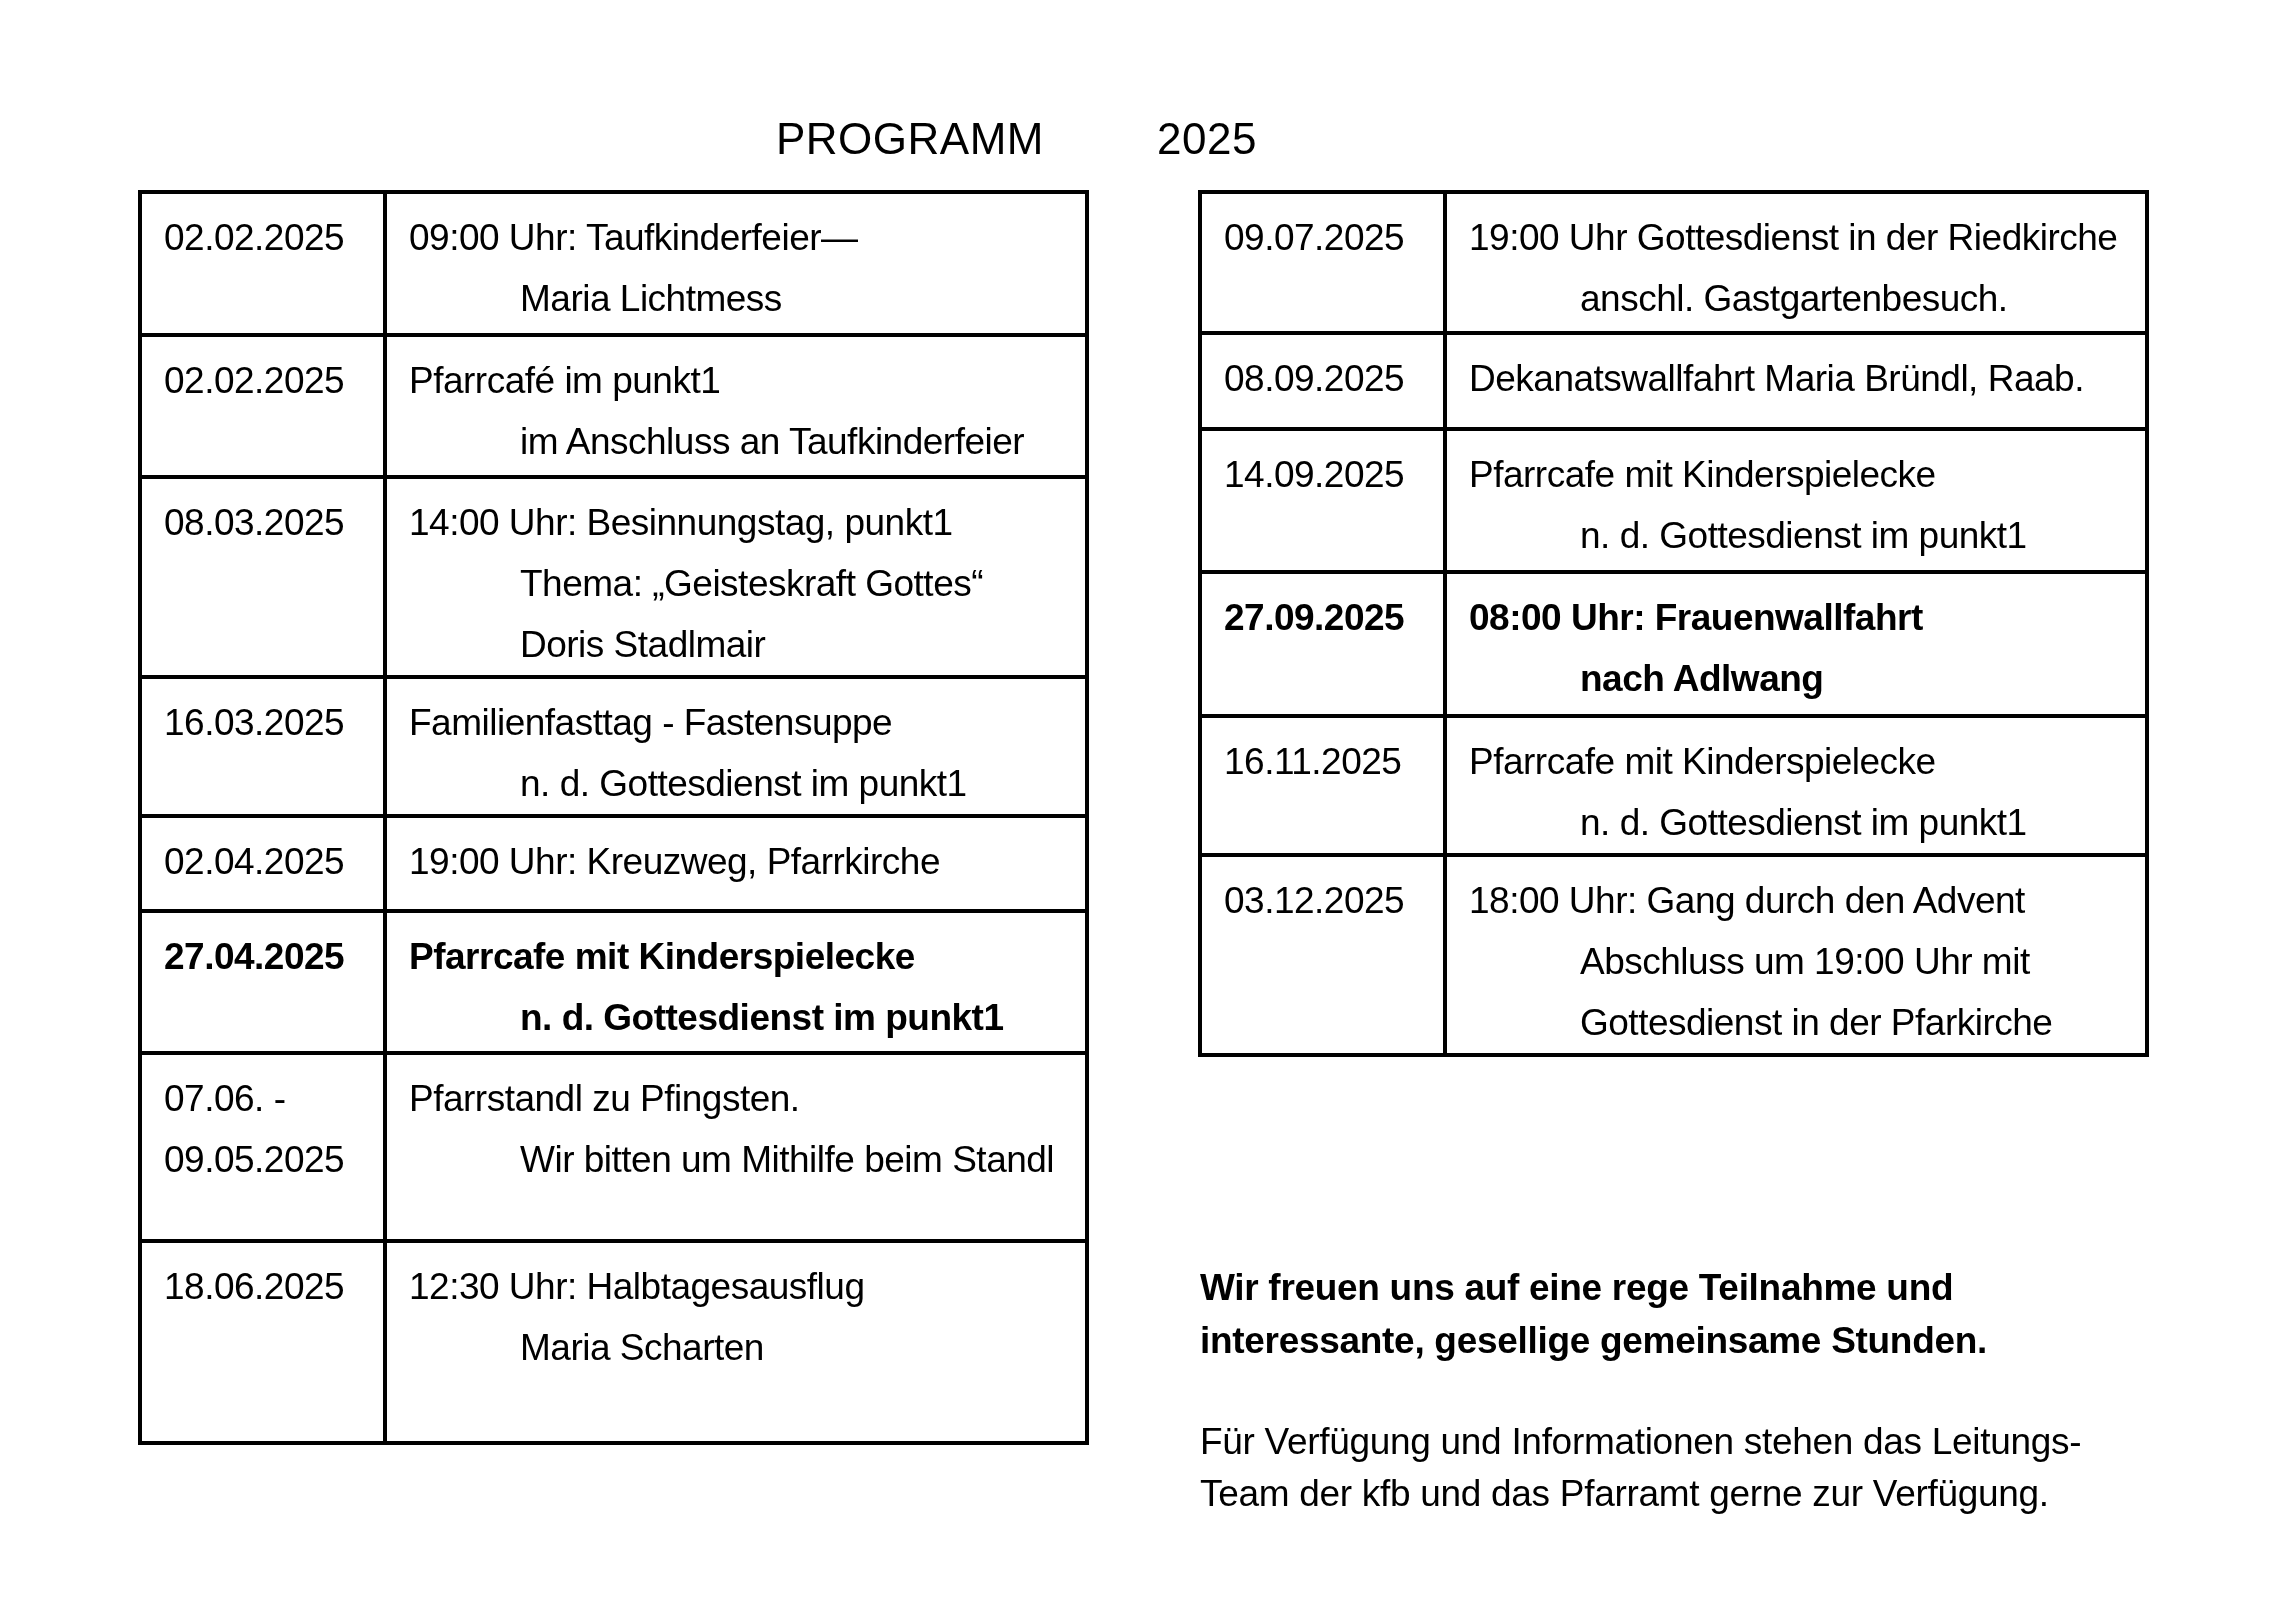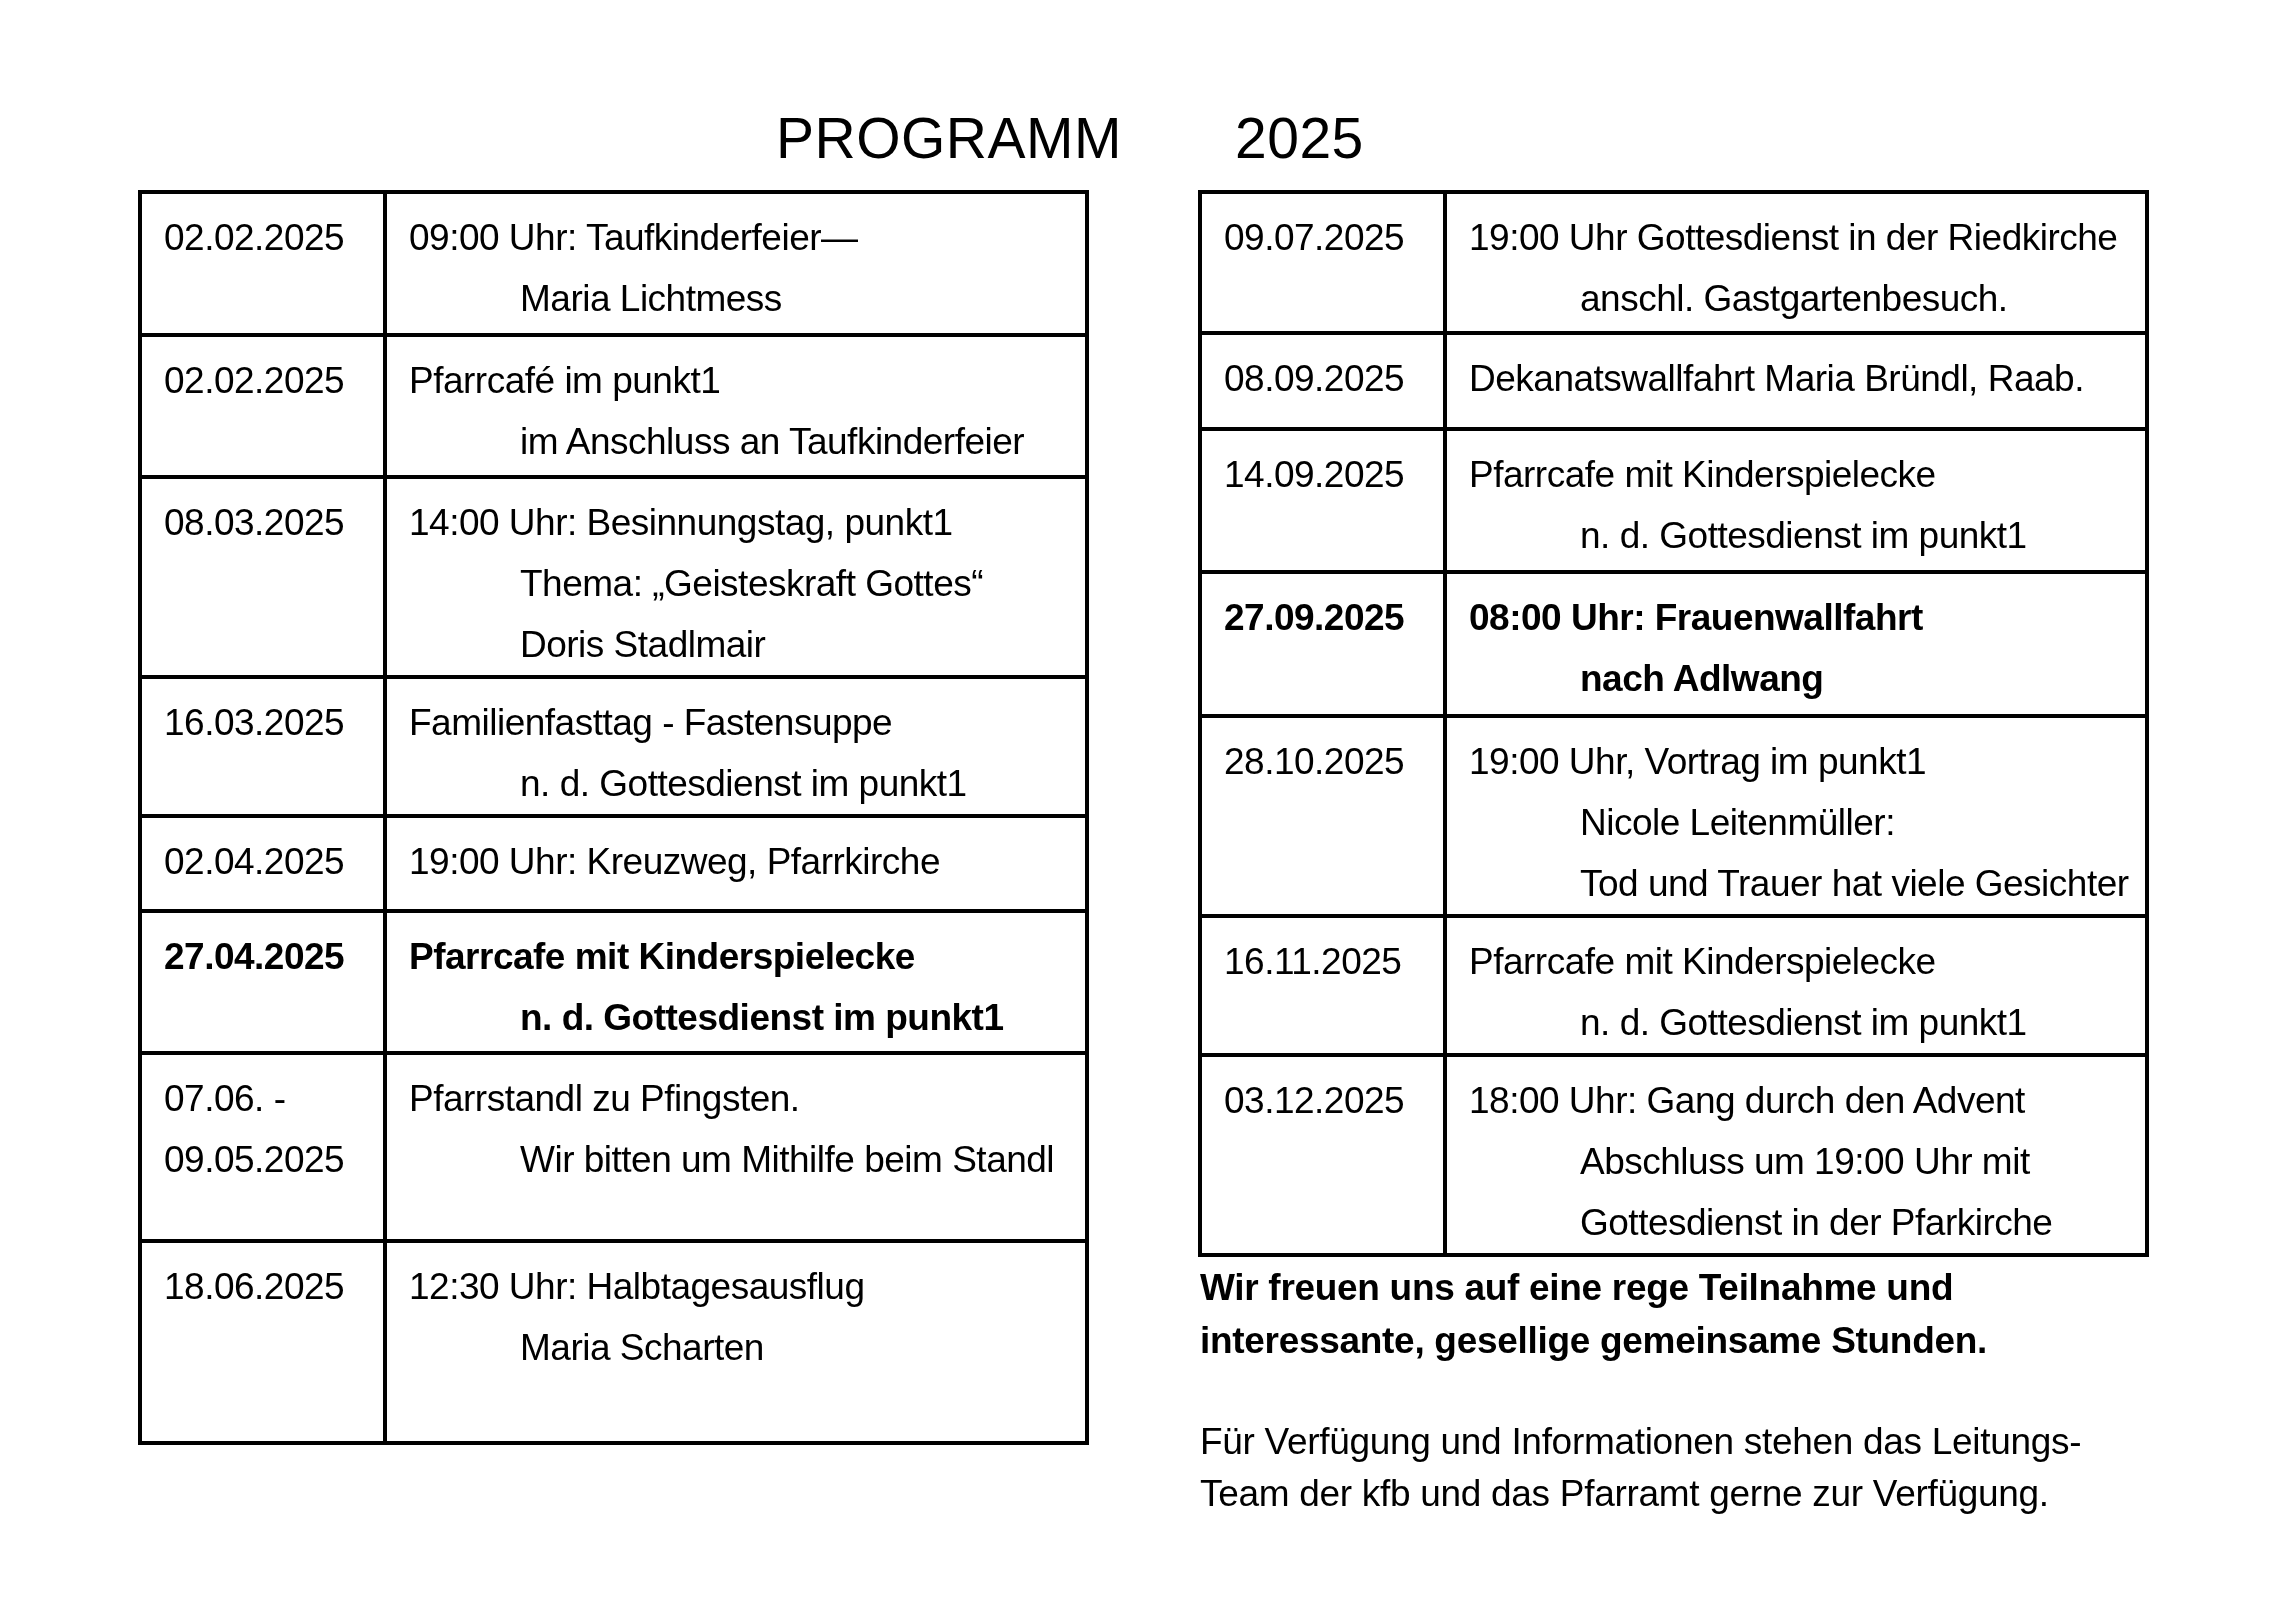--- a/index.html
+++ b/index.html
@@ -14,21 +14,21 @@
     font-family: "Liberation Sans", sans-serif;
     color: #000000;
     overflow: hidden;
   }
 
   
   .title {
     position: absolute;
     top: 109px;
     left: 776px;
-    font-size: 57px;
+    font-size: 44px;
     line-height: 59px;
     font-weight: 400;
     white-space: nowrap;
     letter-spacing: 0.5px;
   }
   .title .year {
     margin-left: 113px;
   }
 
   
@@ -195,30 +195,20 @@
       </tr>
       <tr style="height: 144px; font-weight: bold;">
         <td class="date-cell">
           <div class="ln">27.09.2025</div>
         </td>
         <td class="event-cell">
           <div class="ln">08:00 Uhr: Frauenwallfahrt</div>
           <div class="ln ind">nach Adlwang</div>
         </td>
       </tr>
-      <tr style="height: 194px;">
-        <td class="date-cell">
-          <div class="ln">28.10.2025</div>
-        </td>
-        <td class="event-cell">
-          <div class="ln">19:00 Uhr, Vortrag im punkt1</div>
-          <div class="ln ind">Nicole Leitenmüller:</div>
-          <div class="ln ind">Tod und Trauer hat viele Gesichter</div>
-        </td>
-      </tr>
       <tr style="height: 138px;">
         <td class="date-cell">
           <div class="ln">16.11.2025</div>
         </td>
         <td class="event-cell">
           <div class="ln">Pfarrcafe mit Kinderspielecke</div>
           <div class="ln ind">n. d. Gottesdienst im punkt1</div>
         </td>
       </tr>
       <tr style="height: 194px;">

